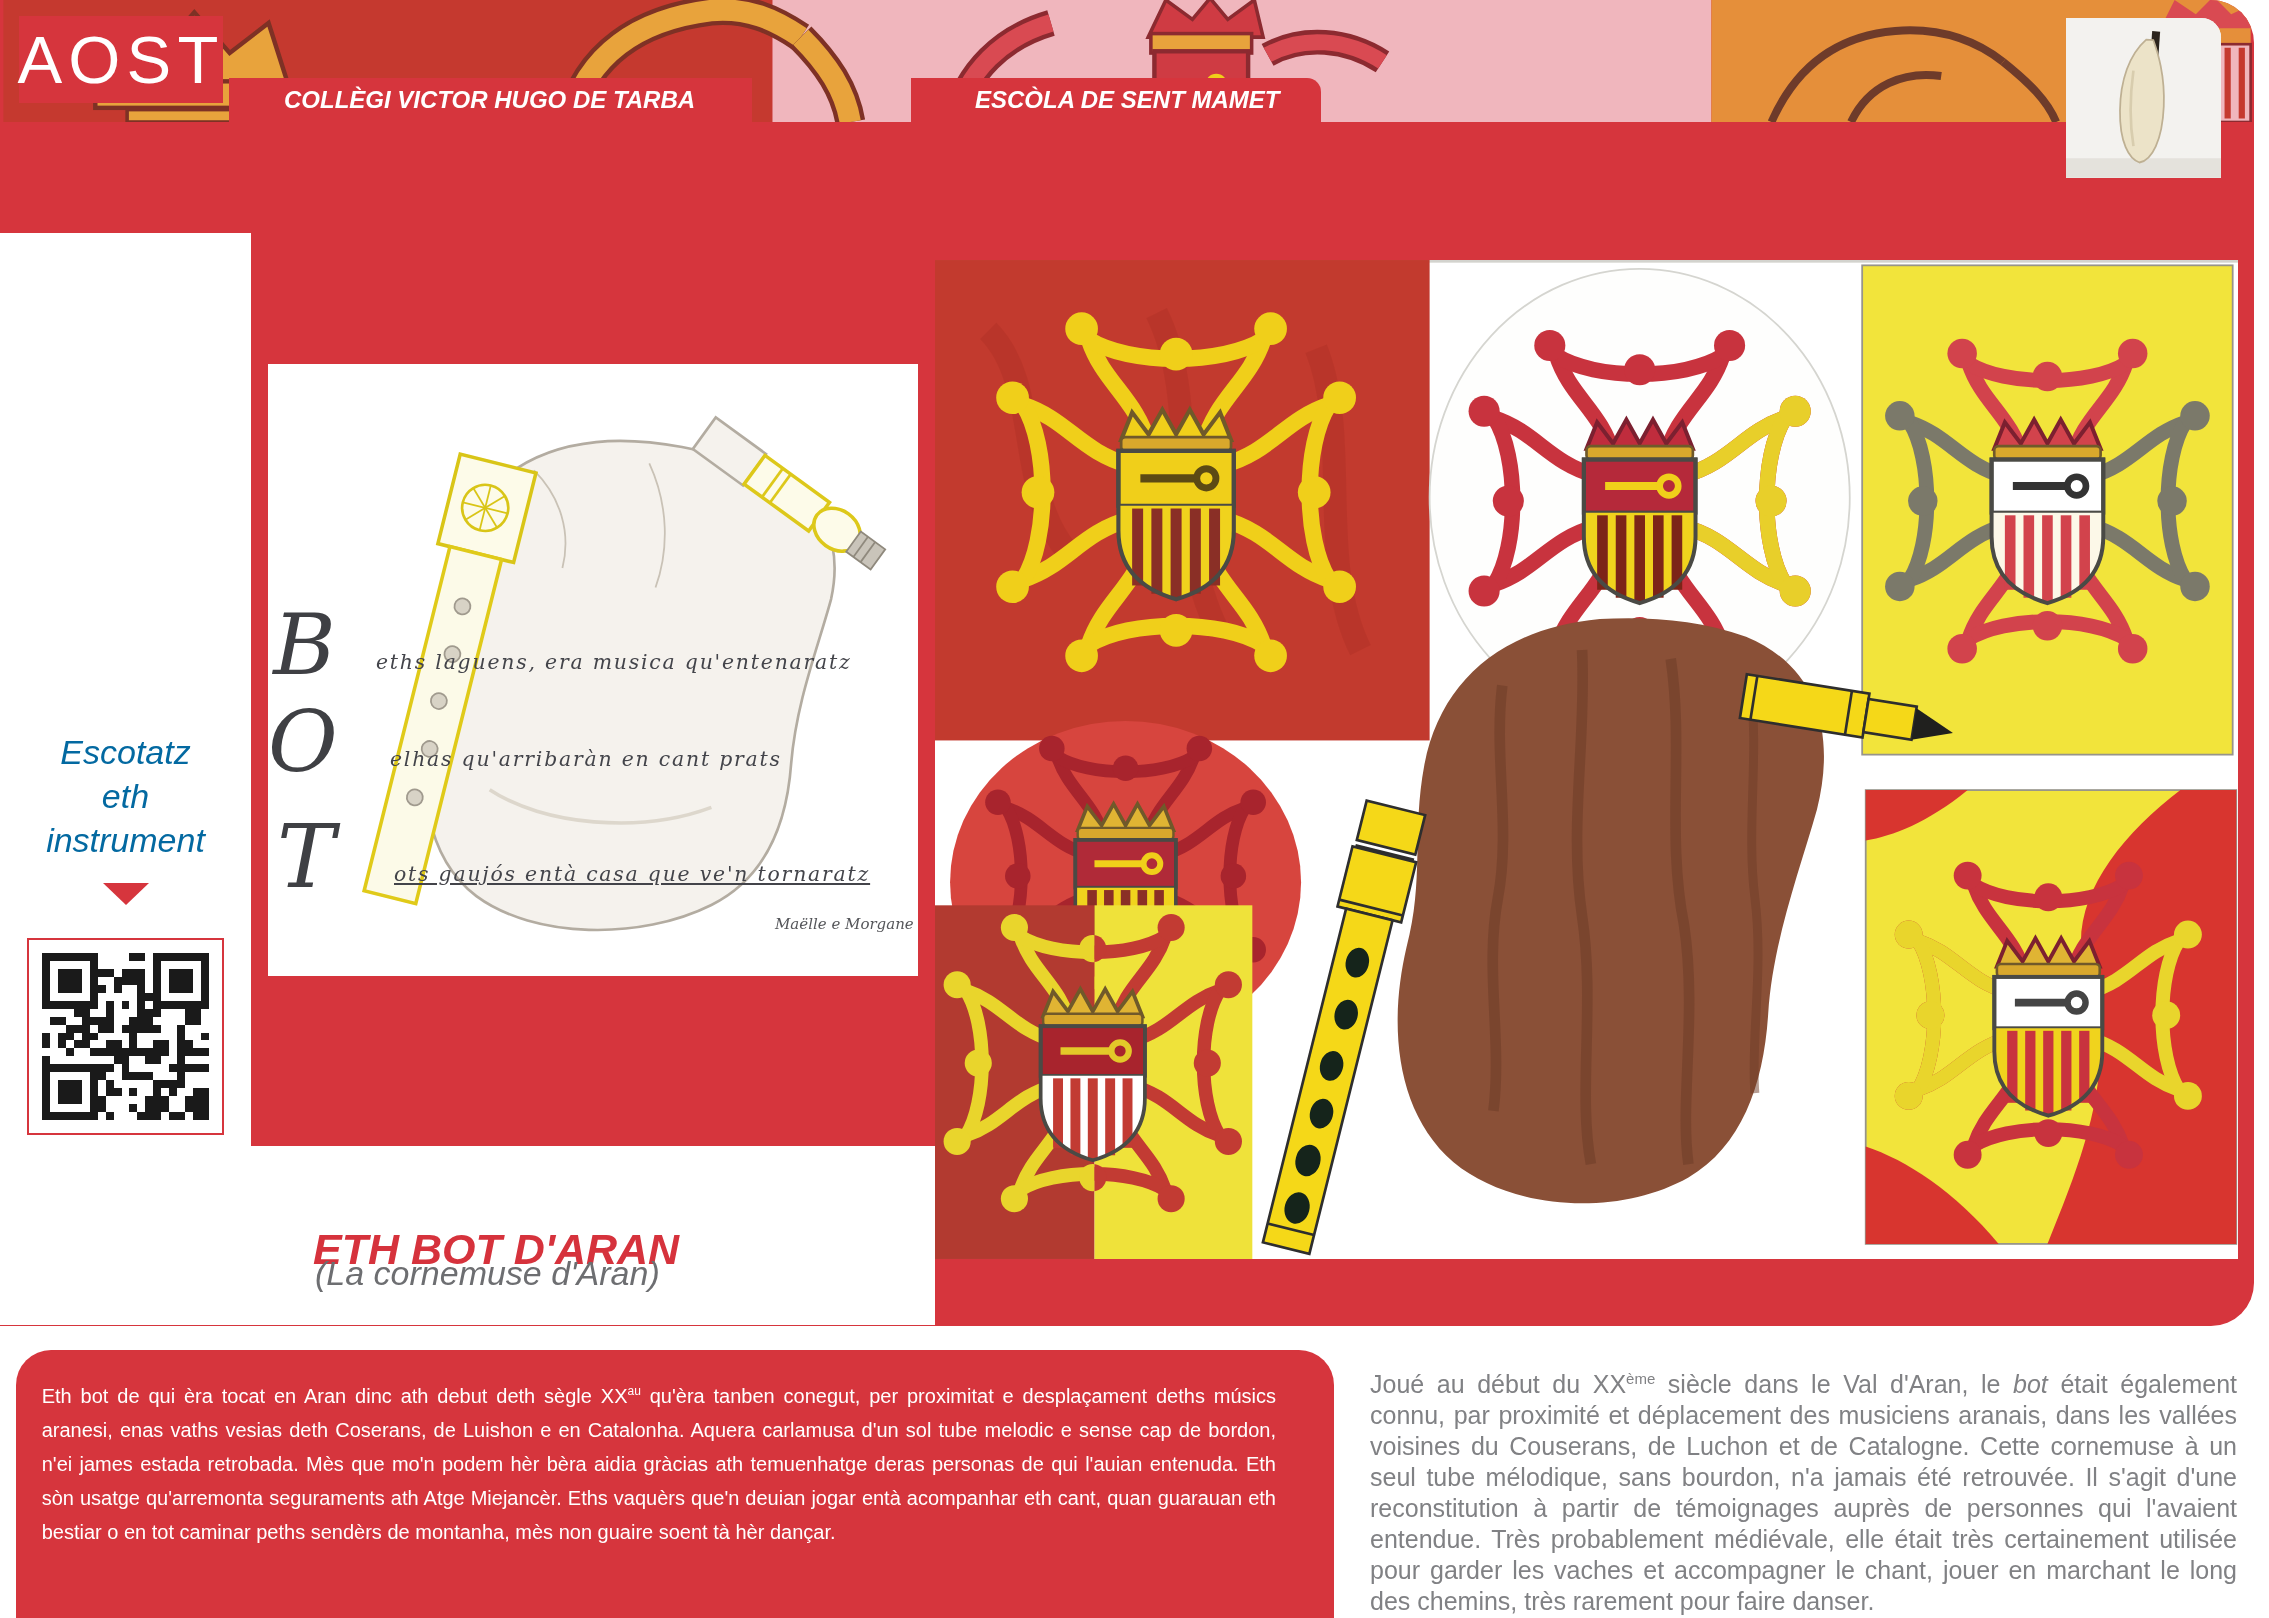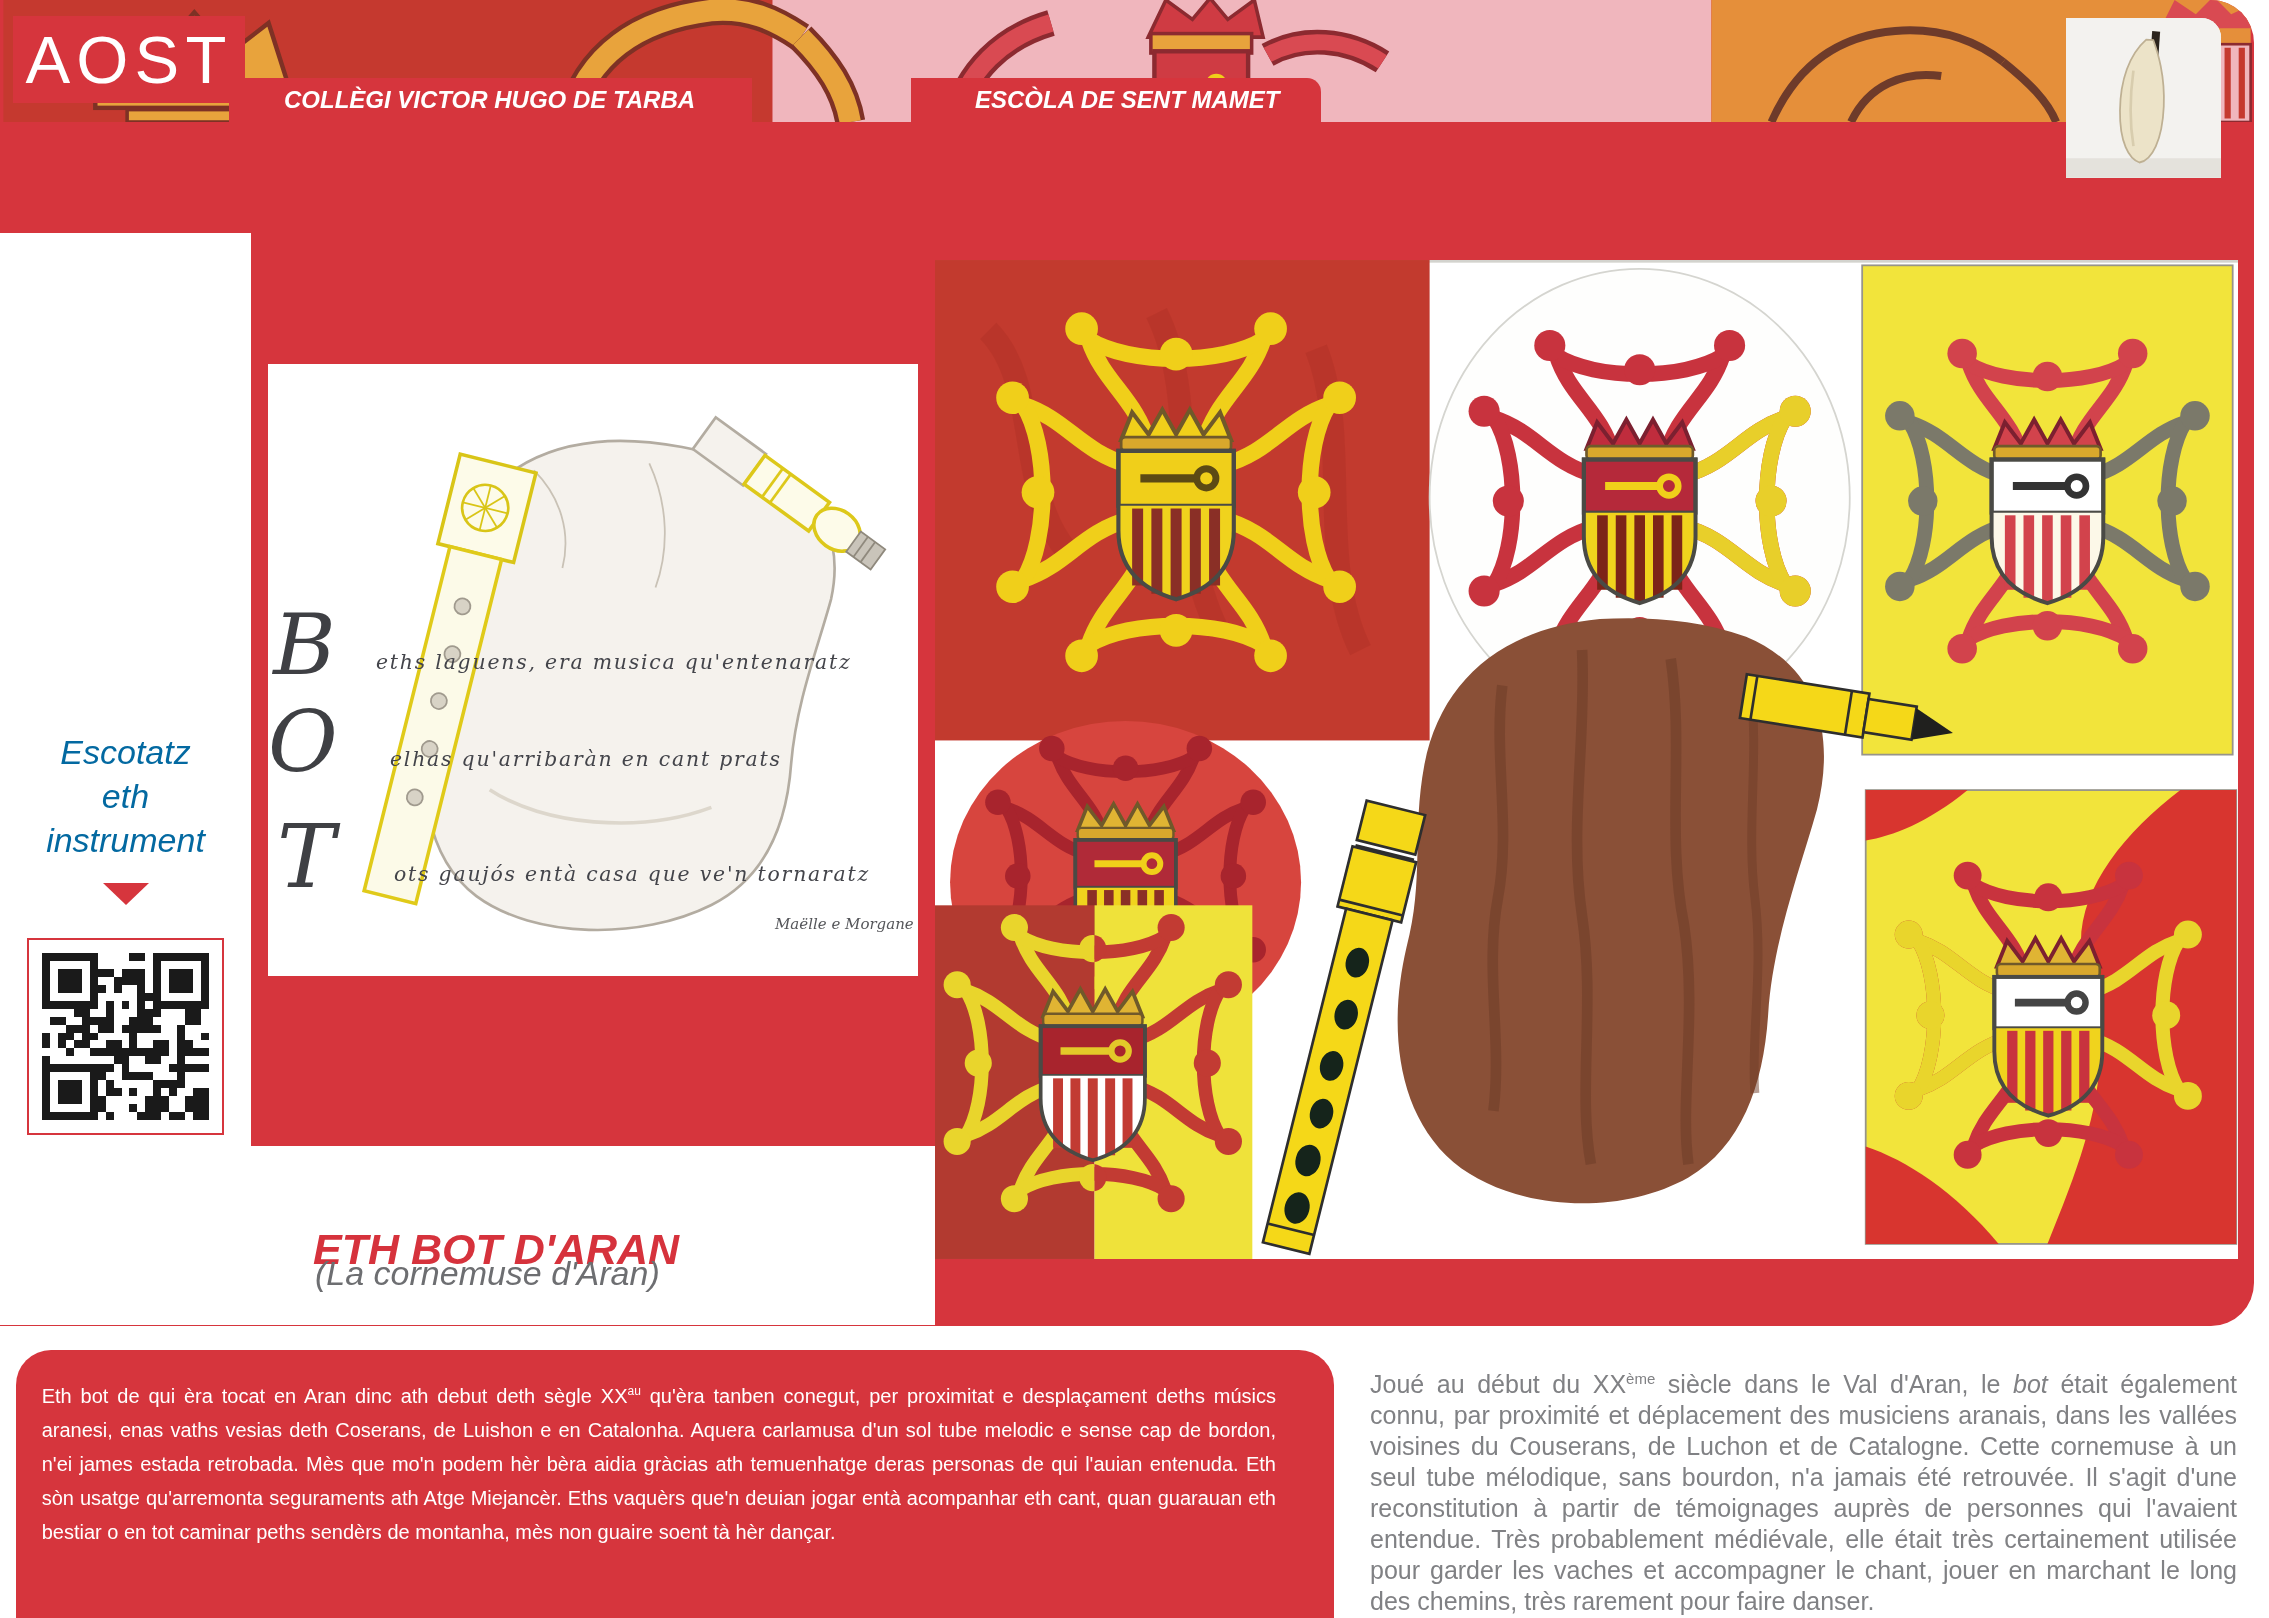--- a/index.html
+++ b/index.html
@@ -8,21 +8,21 @@
 
   
   .red-frame{position:absolute;left:0;top:0;width:2254px;height:1326px;
              background:#d6353d;border-radius:0 43px 43px 0;}
 
   
   .banner{position:absolute;left:0;top:0;width:2254px;height:122px;
           border-radius:0 43px 0 0;overflow:hidden;}
   .banner svg{display:block;}
 
-  .label-aost{position:absolute;left:13px;top:16px;width:232px;height:87px;background:#d6353d;
+  .label-aost{position:absolute;left:19px;top:16px;width:204px;height:87px;background:#d6353d;
               color:#fff;font-size:67px;font-weight:300;letter-spacing:6.2px;
               display:flex;align-items:center;justify-content:center;}
   .school-label{position:absolute;top:78px;height:44px;background:#d6353d;color:#fff;
                 font-style:italic;font-weight:bold;font-size:24px;
                 display:flex;align-items:center;}
   .label-college{left:229px;width:523px;padding-left:55px;box-sizing:border-box;}
   .label-escola{left:911px;width:410px;border-radius:0 14px 0 0;padding-left:64px;box-sizing:border-box;}
 
   .photo-inset{position:absolute;left:2066px;top:17.7px;width:155px;height:160px;
                background:#f3f2ef;border-radius:0 19.5px 0 0;overflow:hidden;}
@@ -328,21 +328,21 @@
         <circle cx="0" cy="270" r="9" fill="#d8d3c6" stroke="#a09a8e" stroke-width="2"></circle>
         <circle cx="3" cy="325" r="9" fill="#d8d3c6" stroke="#a09a8e" stroke-width="2"></circle>
         <circle cx="0" cy="382" r="9" fill="#d8d3c6" stroke="#a09a8e" stroke-width="2"></circle>
       </g>
     </svg>
     <div class="poem-initial" style="left:5.3px;top:238px;font-size:85px;">B</div>
     <div class="poem-line" style="left:108px;top:286px;">eths laguens, era musica qu'entenaratz</div>
     <div class="poem-initial" style="left:0px;top:335px;font-size:85px;">O</div>
     <div class="poem-line" style="left:122px;top:383px;">elhas qu'arribaràn en cant prats</div>
     <div class="poem-initial" style="left:8.9px;top:450px;font-size:87px;">T</div>
-    <div class="poem-line" style="left:126px;top:498px;">ots gaujós entà casa que ve'n tornaratz</div>
+    <div class="poem-line" style="left:126px;top:498px;text-decoration:underline;">ots gaujós entà casa que ve'n tornaratz</div>
     <div class="signature" style="left:507px;top:551px;">Maëlle e Morgane</div>
   </div>
 
   <div class="title-band">
     <div class="main-title">ETH BOT D'ARAN</div>
     <div class="sub-title">(La cornemuse d'Aran)</div>
   </div>
 
   <div class="collage">
     <svg width="1303" height="999" viewBox="0 0 1470 1127">

